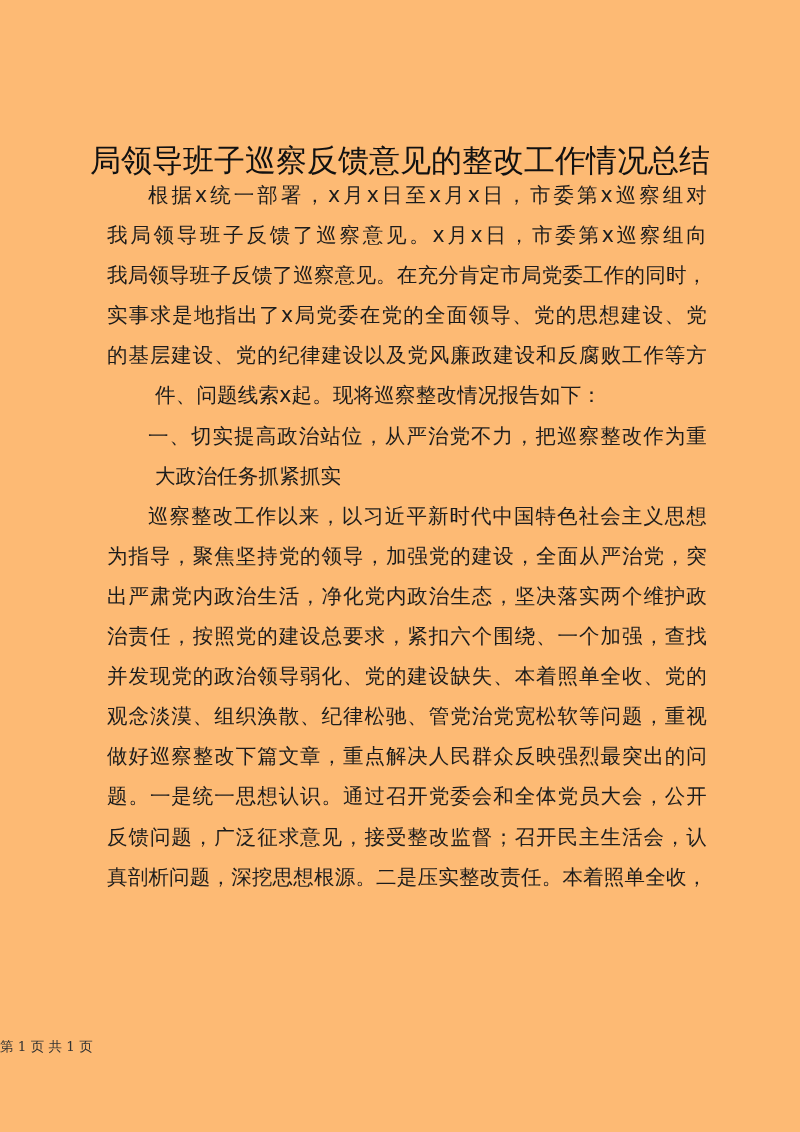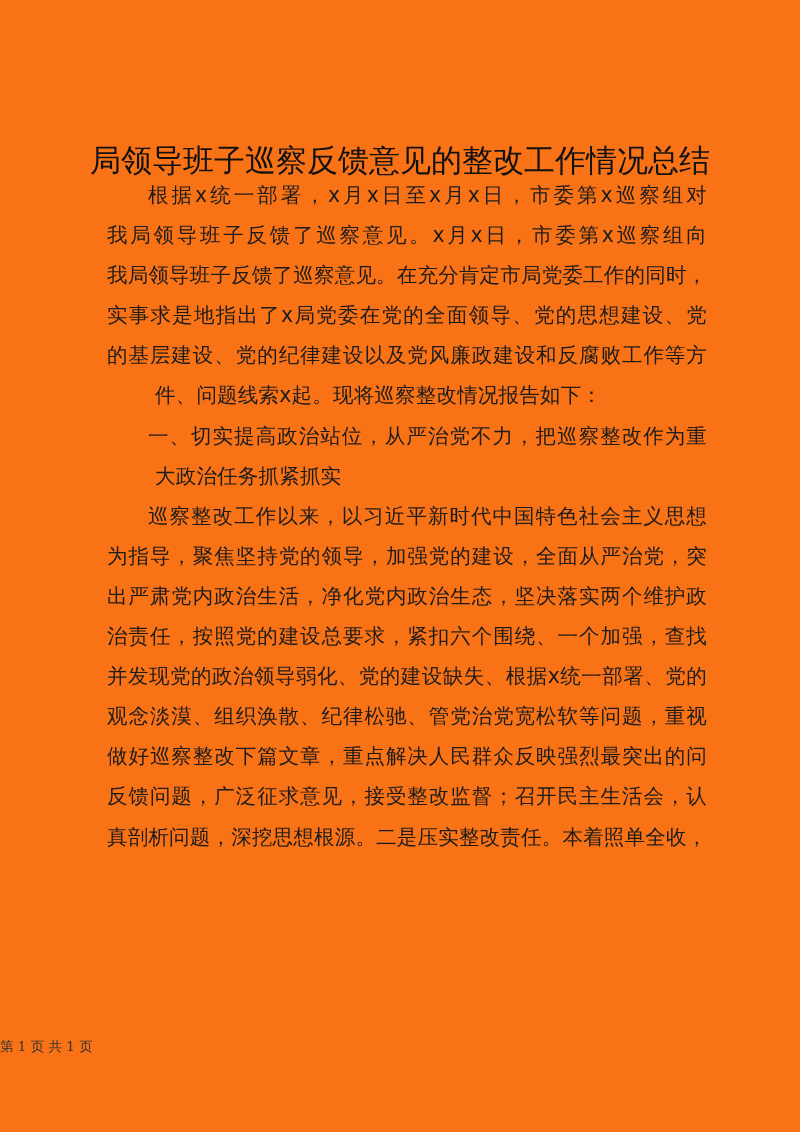--- a/index.html
+++ b/index.html
@@ -12,21 +12,21 @@
     height: 1132px;
     position: relative;
     overflow: hidden;
     font-family: "DejaVu Serif", "Liberation Serif", serif;
     color: #1a1a1a;
   }
   .page {
     position: absolute;
     left: 0; top: 0;
     width: 800px; height: 1132px;
-    background: #f97316;
+    background: #fdba74;
   }
   .title {
     position: absolute;
     left: 0;
     top: 138px;
     width: 800px;
     text-align: center;
     font-family: "DejaVu Sans", "Liberation Sans", sans-serif;
     font-size: 31px;
     font-weight: normal;
@@ -84,21 +84,22 @@
     <span class="line">我局领导班子反馈了巡察意见。在充分肯定市局党委工作的同时，</span>
     <span class="line">实事求是地指出了x局党委在党的全面领导、党的思想建设、党</span>
     <span class="line">的基层建设、党的纪律建设以及党风廉政建设和反腐败工作等方</span>
     <span class="line last">件、问题线索x起。现将巡察整改情况报告如下：</span>
     <span class="line indent">一、切实提高政治站位，从严治党不力，把巡察整改作为重</span>
     <span class="line last">大政治任务抓紧抓实</span>
     <span class="line indent">巡察整改工作以来，以习近平新时代中国特色社会主义思想</span>
     <span class="line">为指导，聚焦坚持党的领导，加强党的建设，全面从严治党，突</span>
     <span class="line">出严肃党内政治生活，净化党内政治生态，坚决落实两个维护政</span>
     <span class="line">治责任，按照党的建设总要求，紧扣六个围绕、一个加强，查找</span>
-    <span class="line">并发现党的政治领导弱化、党的建设缺失、根据x统一部署、党的</span>
+    <span class="line">并发现党的政治领导弱化、党的建设缺失、本着照单全收、党的</span>
     <span class="line">观念淡漠、组织涣散、纪律松驰、管党治党宽松软等问题，重视</span>
     <span class="line">做好巡察整改下篇文章，重点解决人民群众反映强烈最突出的问</span>
+    <span class="line">题。一是统一思想认识。通过召开党委会和全体党员大会，公开</span>
     <span class="line">反馈问题，广泛征求意见，接受整改监督；召开民主生活会，认</span>
     <span class="line">真剖析问题，深挖思想根源。二是压实整改责任。本着照单全收，</span>
   </div>
 
   <div class="footer">第 1 页  共 1 页</div>
 </div>
 
 </body></html>

